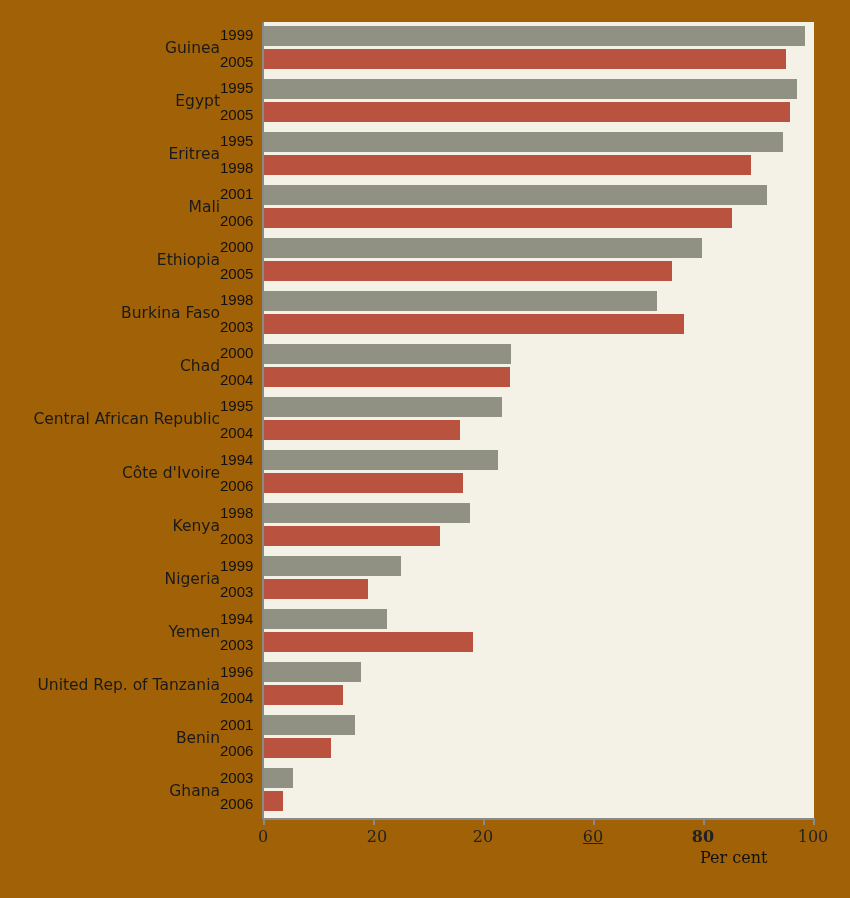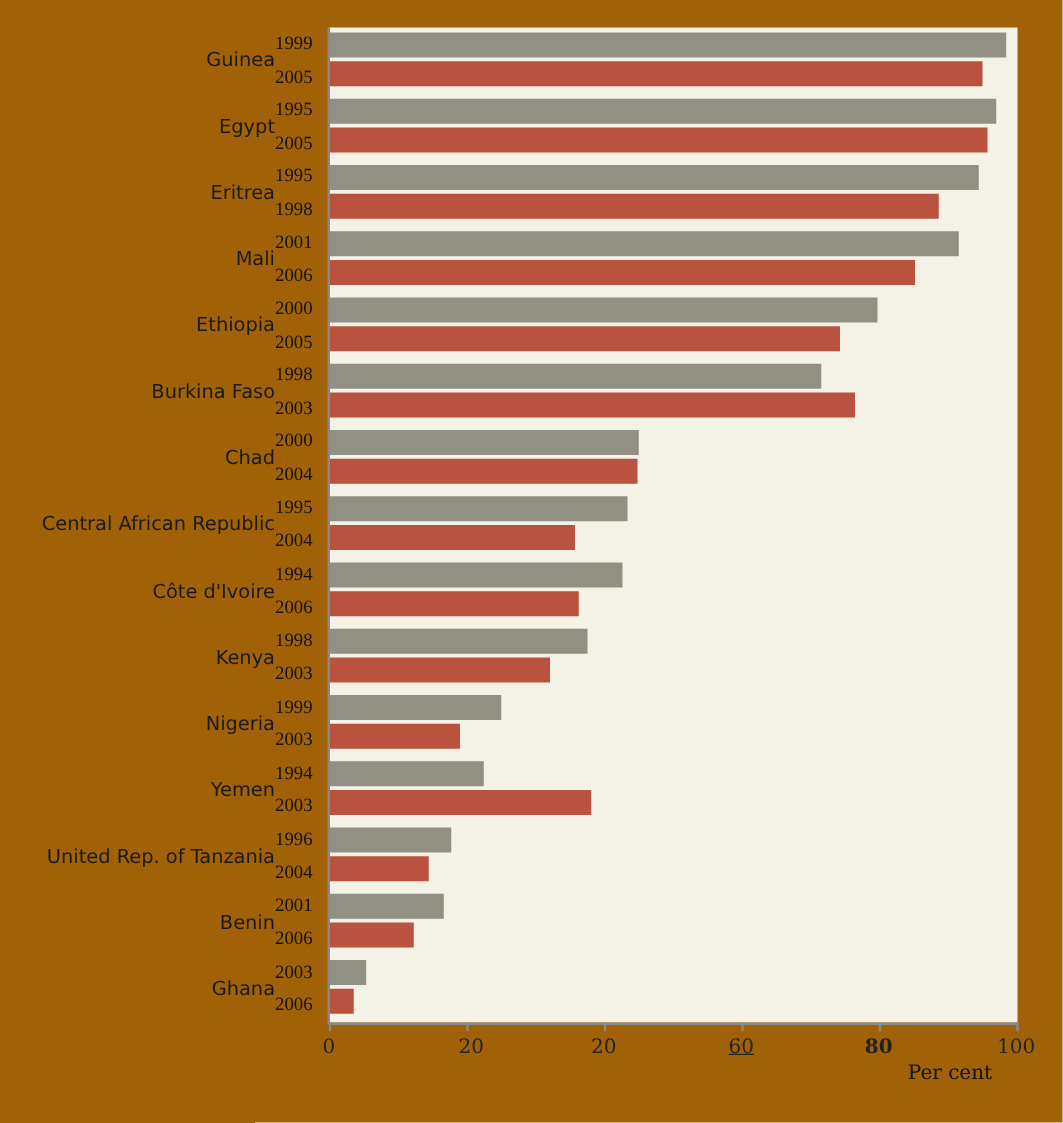--- a/index.html
+++ b/index.html
@@ -67,21 +67,21 @@
     height: 53.07px;
   }
   .yr {
     position: absolute;
     left: 0;
     width: 40px;
     height: 26.5px;
     line-height: 26.5px;
     font-size: 15px;
     color: #111111;
-    font-family: Liberation Serif, serif;
+    font-family: Liberation Sans, sans-serif;
     text-align: left;
   }
   .yr.a { top: 0px; }
   .yr.b { top: 26.5px; }
 
   .bars {
     position: absolute;
     left: 263px;
     top: 0;
     height: 53.07px;
@@ -133,21 +133,21 @@
     text-align: center;
     font-size: 16px;
     color: #222222;
     font-family: "DejaVu Serif", serif;
   }
   .axis-title {
     position: absolute;
     left: 700px;
     top: 848px;
     width: 120px;
-    text-align: center;
+    text-align: left;
     font-size: 16px;
     color: #111111;
     font-family: "DejaVu Serif", serif;
   }
 </style>
 </head>
 <body>
 
 <div id="chart-root">
 

